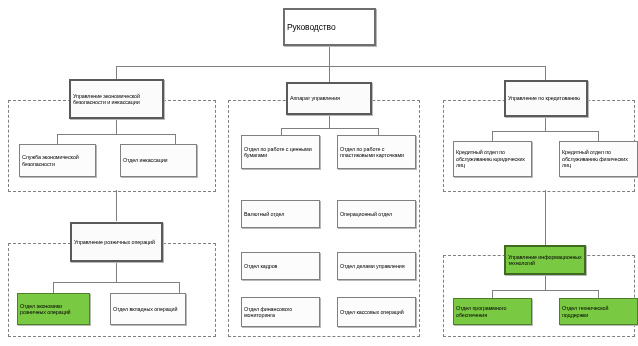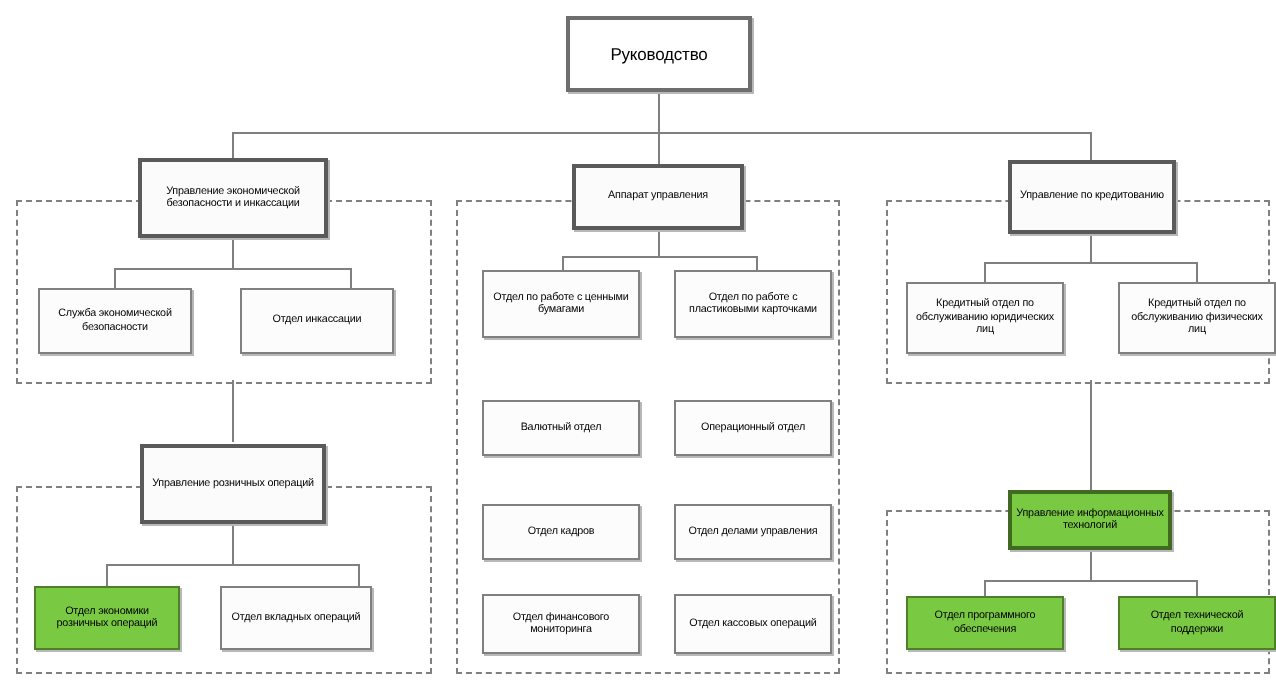--- a/index.html
+++ b/index.html
@@ -31,21 +31,21 @@
     background: transparent;
   }
 
   
   .node {
     position: absolute;
     box-sizing: border-box;
     display: flex;
     align-items: center;
     justify-content: center;
-    text-align: center;
+    text-align: left;
     color: #000000;
     background: #fdfdfd;
     border: 1px solid #808080;
     box-shadow: 1px 1px 0 0 #b8b8b8;
     padding: 1px 2px;
     line-height: 1.18;
     letter-spacing: -0.1px;
   }
   .node > span {
     display: block;

